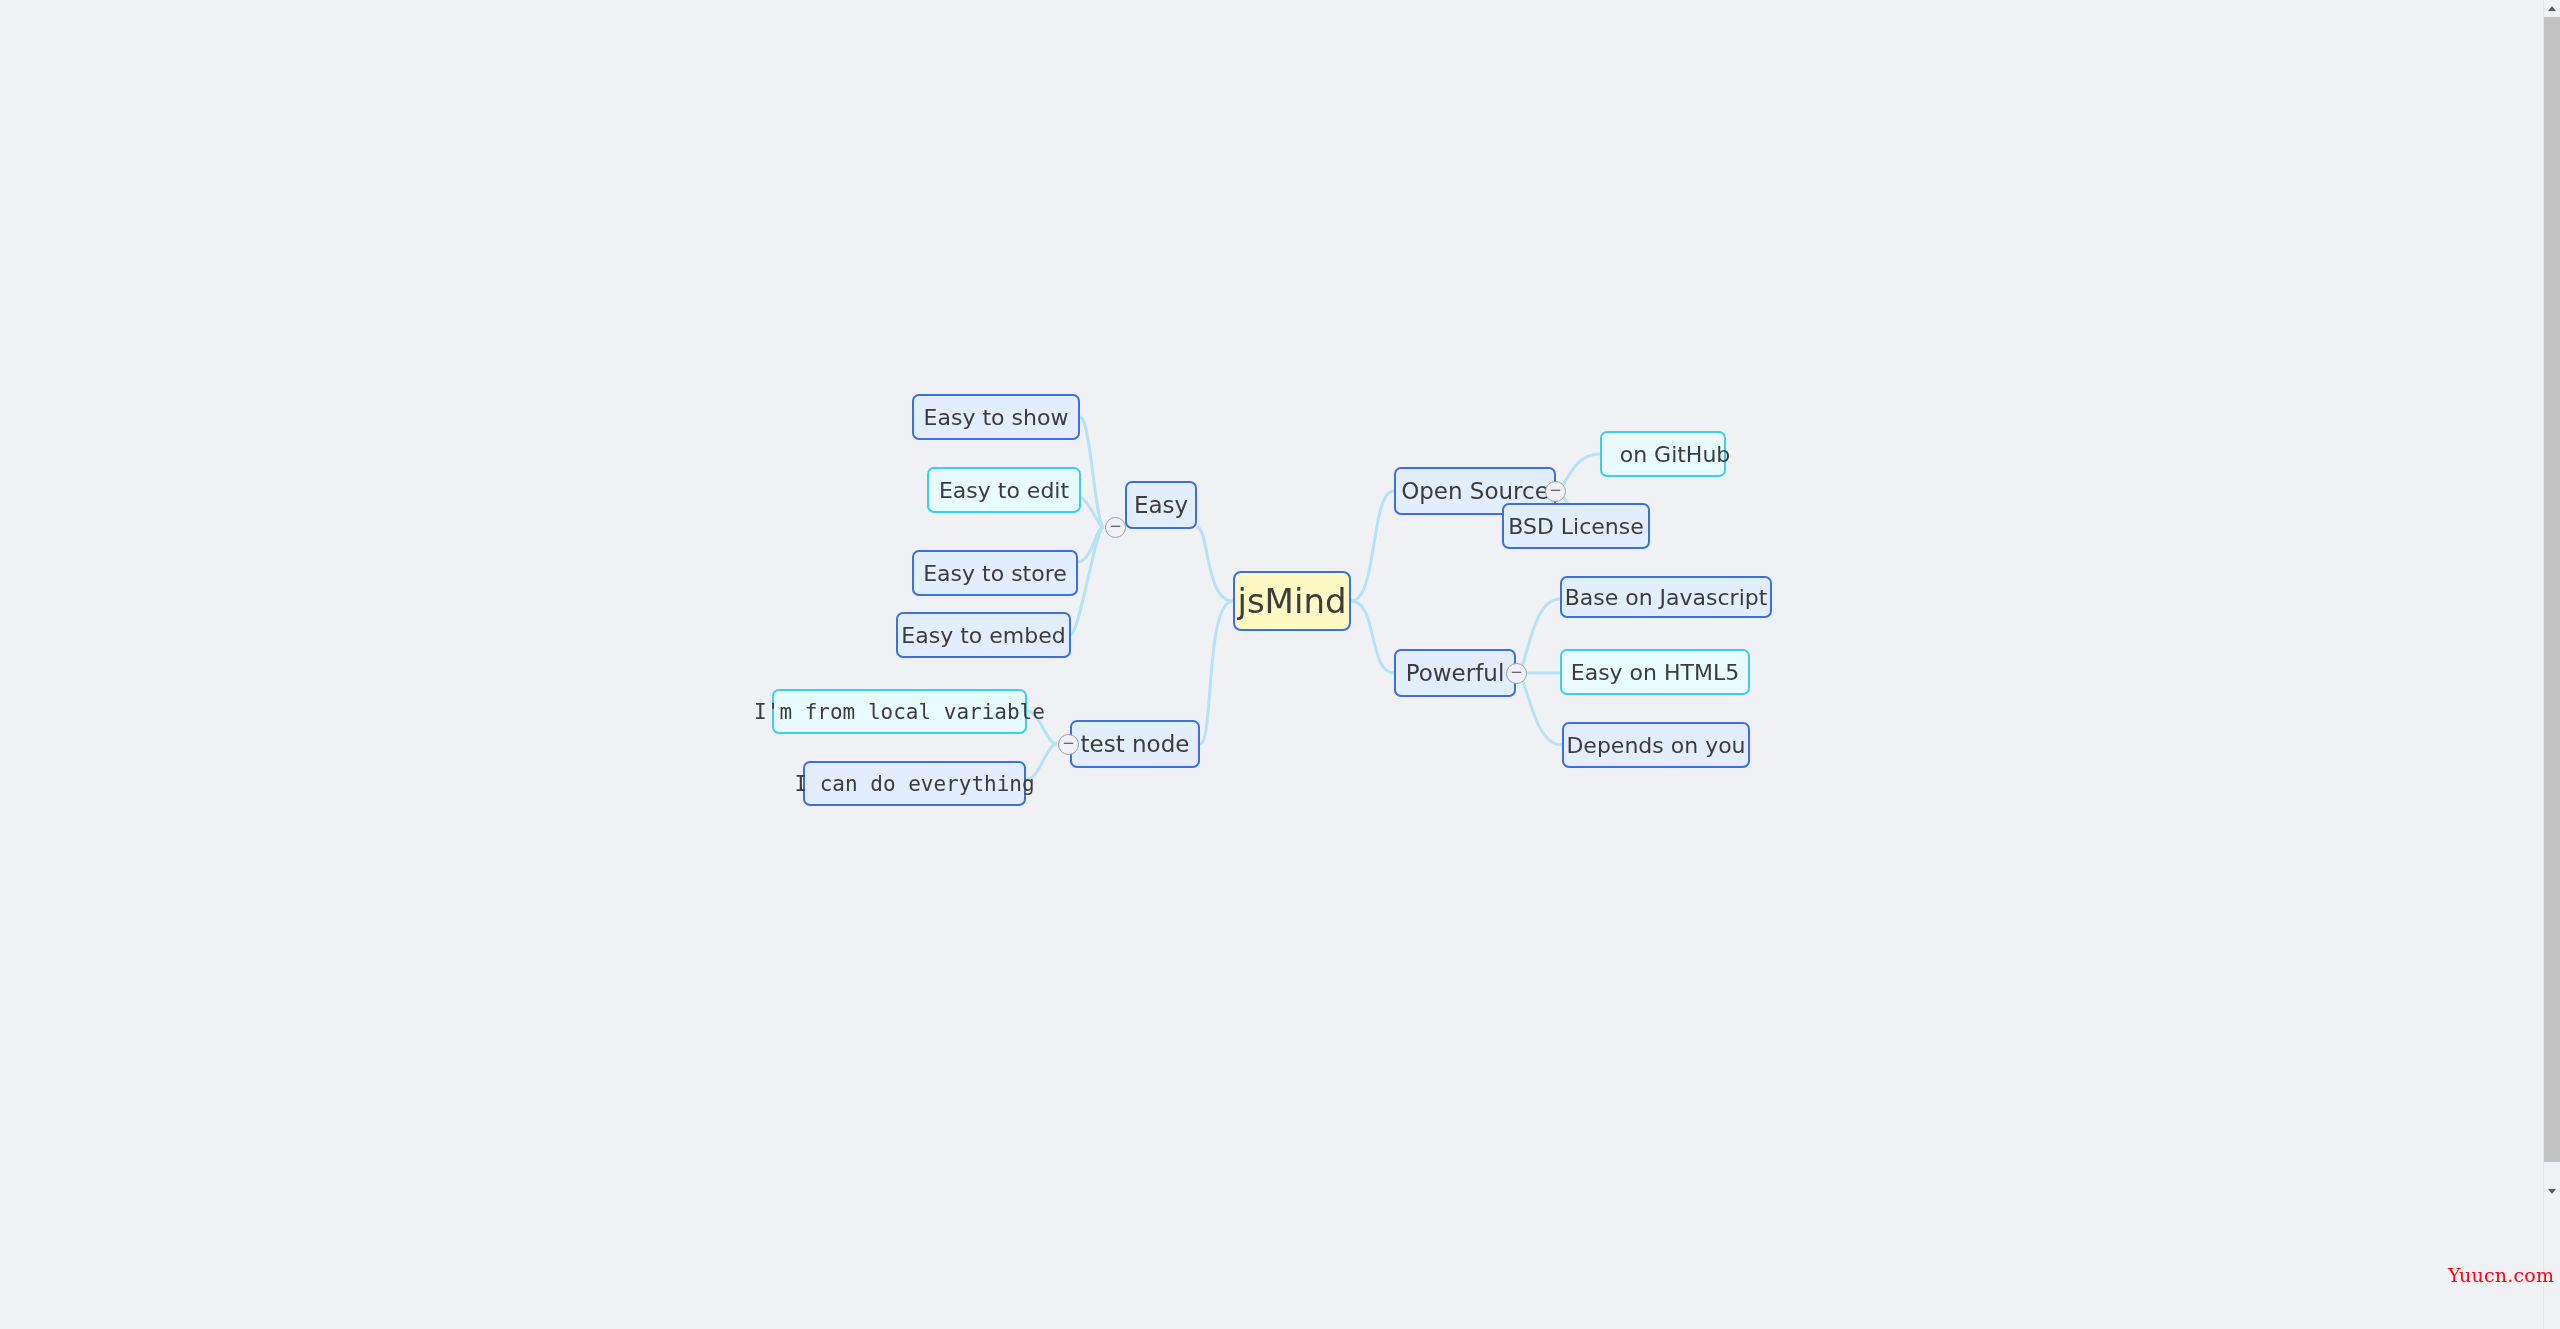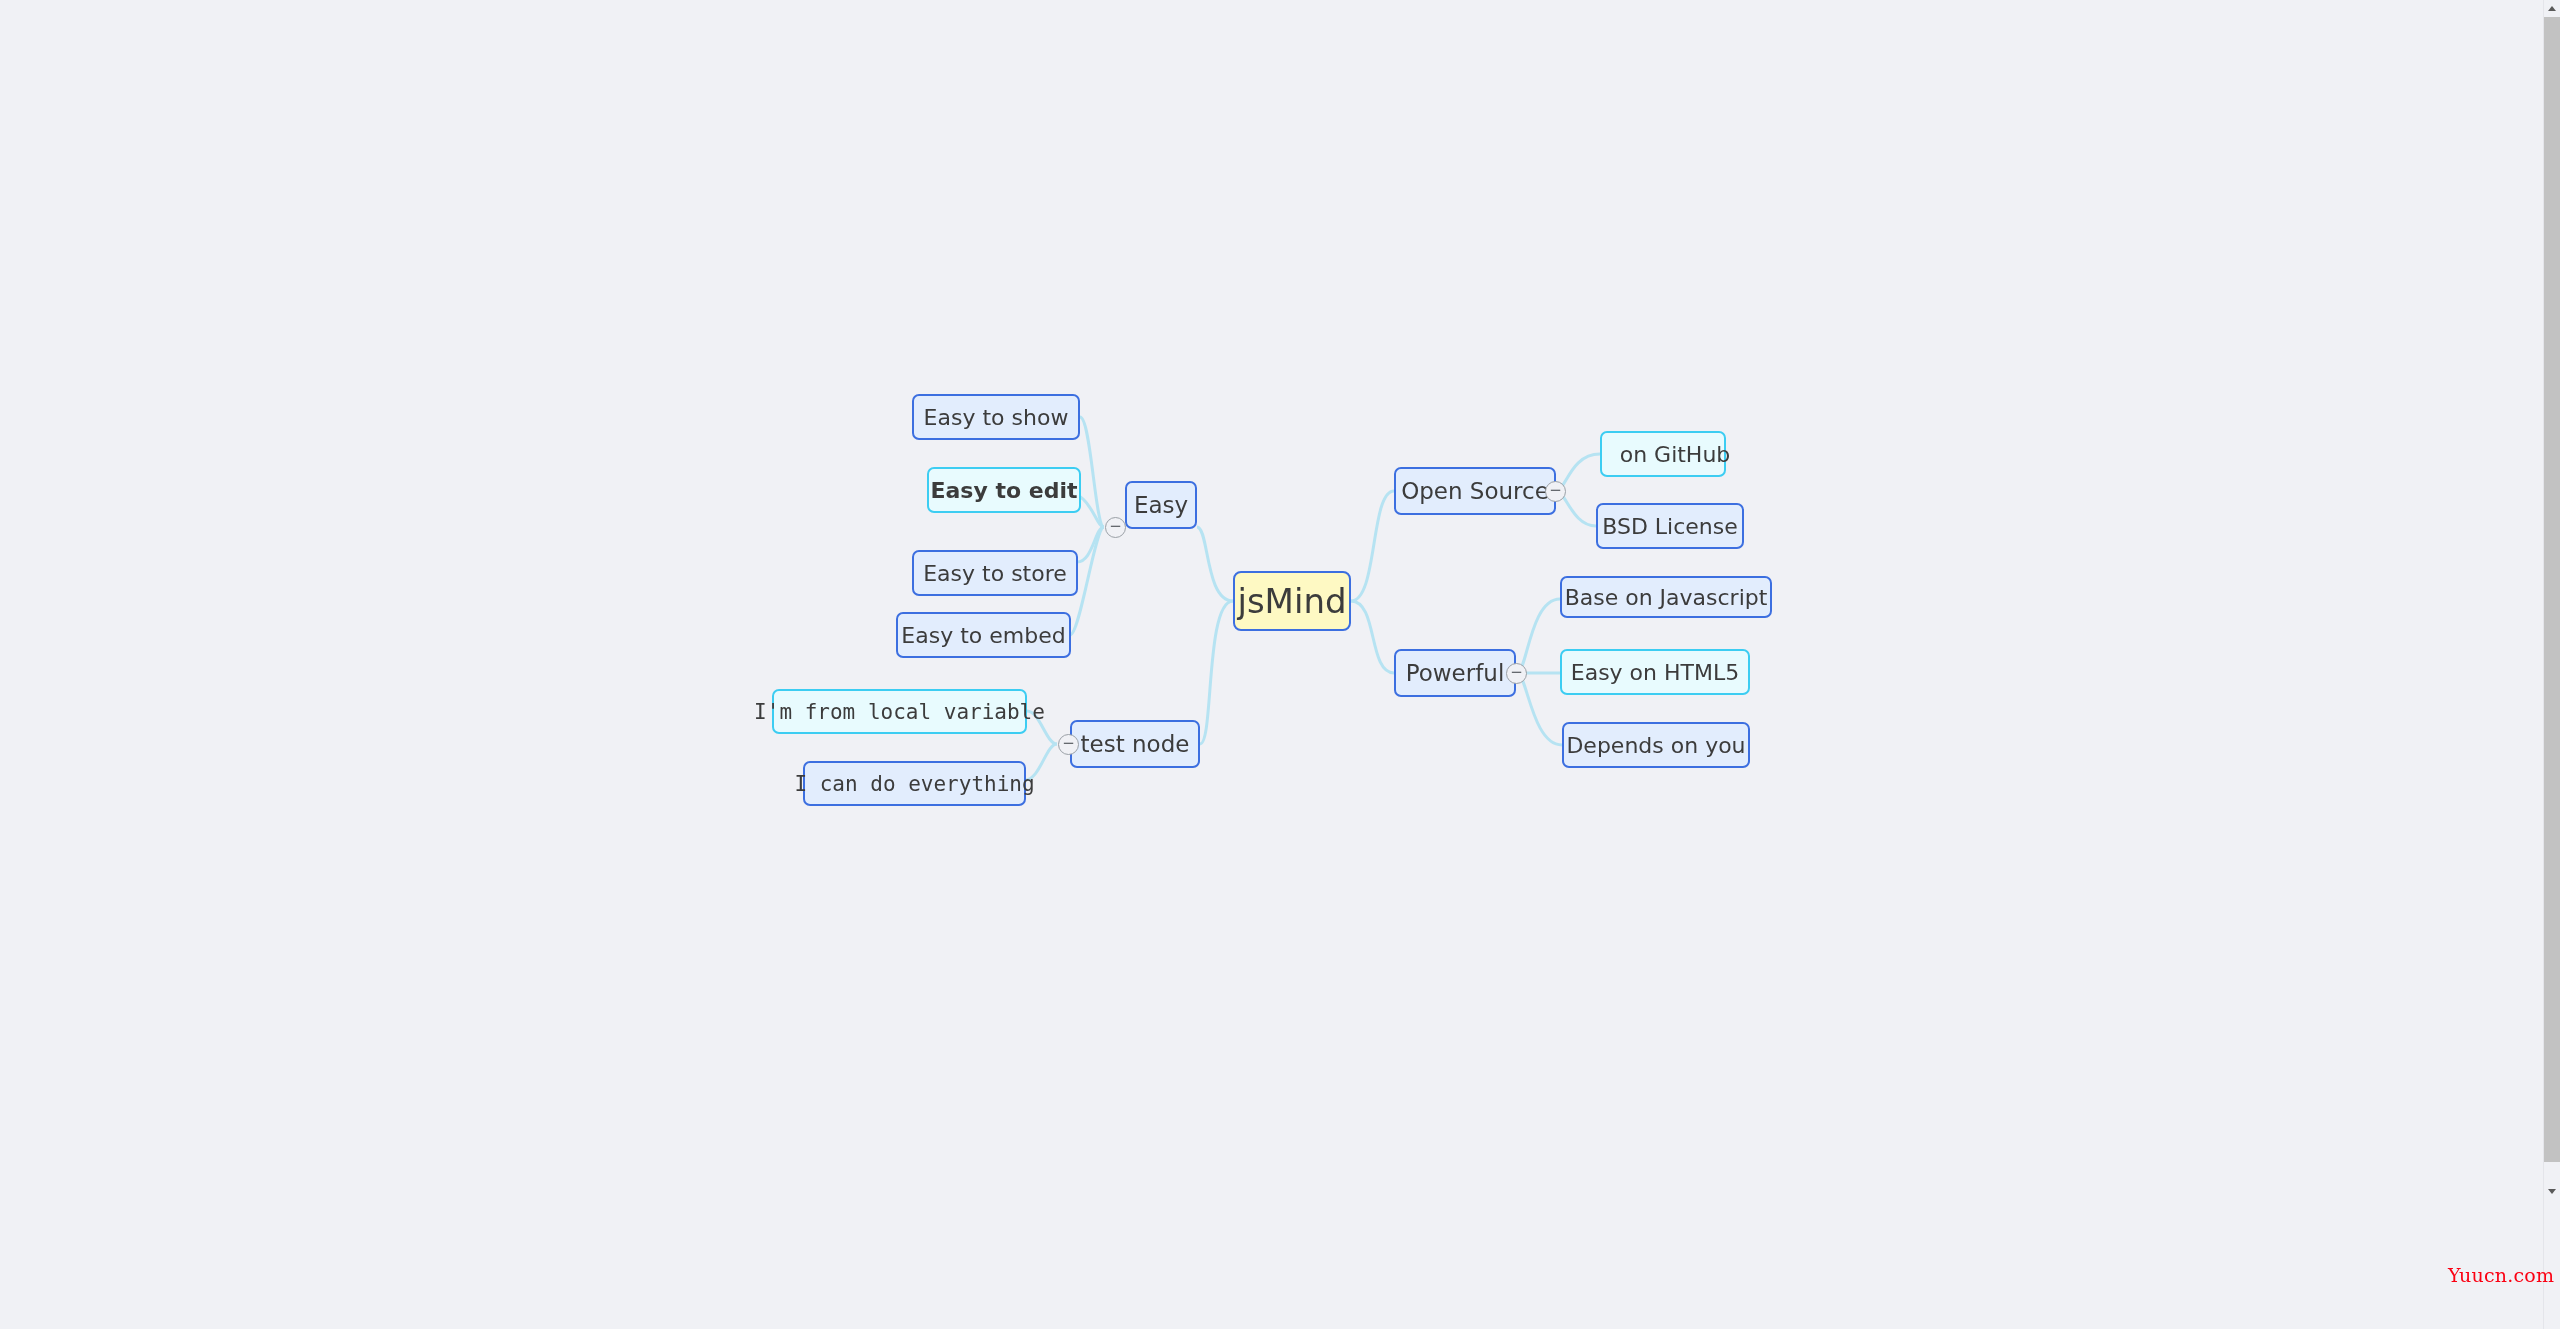--- a/index.html
+++ b/index.html
@@ -180,33 +180,33 @@
   <div class="jmnode lvl1" style="left:1125px; top:481px; width:72px; height:48px;">Easy</div>
 
   <div class="jmnode lvl1" style="left:1070px; top:720px; width:130px; height:48px;">test node</div>
 
   <div class="jmnode lvl1" style="left:1394px; top:467px; width:162px; height:48px;">Open Source</div>
 
   <div class="jmnode lvl1" style="left:1394px; top:649px; width:122px; height:48px;">Powerful</div>
 
   <div class="jmnode lvl2" style="left:912px; top:394px; width:168px; height:46px;">Easy to show</div>
 
-  <div class="jmnode lvl2 selected" style="left:927px; top:467px; width:154px; height:46px;font-weight:bold;">Easy to edit</div>
+  <div class="jmnode lvl2 selected" style="left:927px; top:467px; width:154px; height:46px;">Easy to edit</div>
 
   <div class="jmnode lvl2" style="left:912px; top:550px; width:166px; height:46px;">Easy to store</div>
 
   <div class="jmnode lvl2" style="left:896px; top:612px; width:175px; height:46px;">Easy to embed</div>
 
   <div class="jmnode mono selected" style="left:772px; top:689px; width:255px; height:45px;">I'm from local variable</div>
 
   <div class="jmnode mono" style="left:803px; top:761px; width:223px; height:45px;">I can do everything</div>
 
   <div class="jmnode lvl2 selected" style="left:1600px; top:431px; width:126px; height:46px;padding-left:24px;">on GitHub</div>
 
-  <div class="jmnode lvl2" style="left:1596px; top:503px; width:148px; height:46px;">BSD License</div>
+  <div class="jmnode lvl2" style="left:1502px; top:503px; width:148px; height:46px;">BSD License</div>
 
   <div class="jmnode lvl2" style="left:1560px; top:576px; width:212px; height:42px;">Base on Javascript</div>
 
   <div class="jmnode lvl2 selected" style="left:1560px; top:649px; width:190px; height:46px;">Easy on HTML5</div>
 
   <div class="jmnode lvl2" style="left:1562px; top:722px; width:188px; height:46px;">Depends on you</div>
 
   <div class="jmexpander" style="left:1105px; top:517px;">−</div>
 
   <div class="jmexpander" style="left:1058px; top:734px;">−</div>

